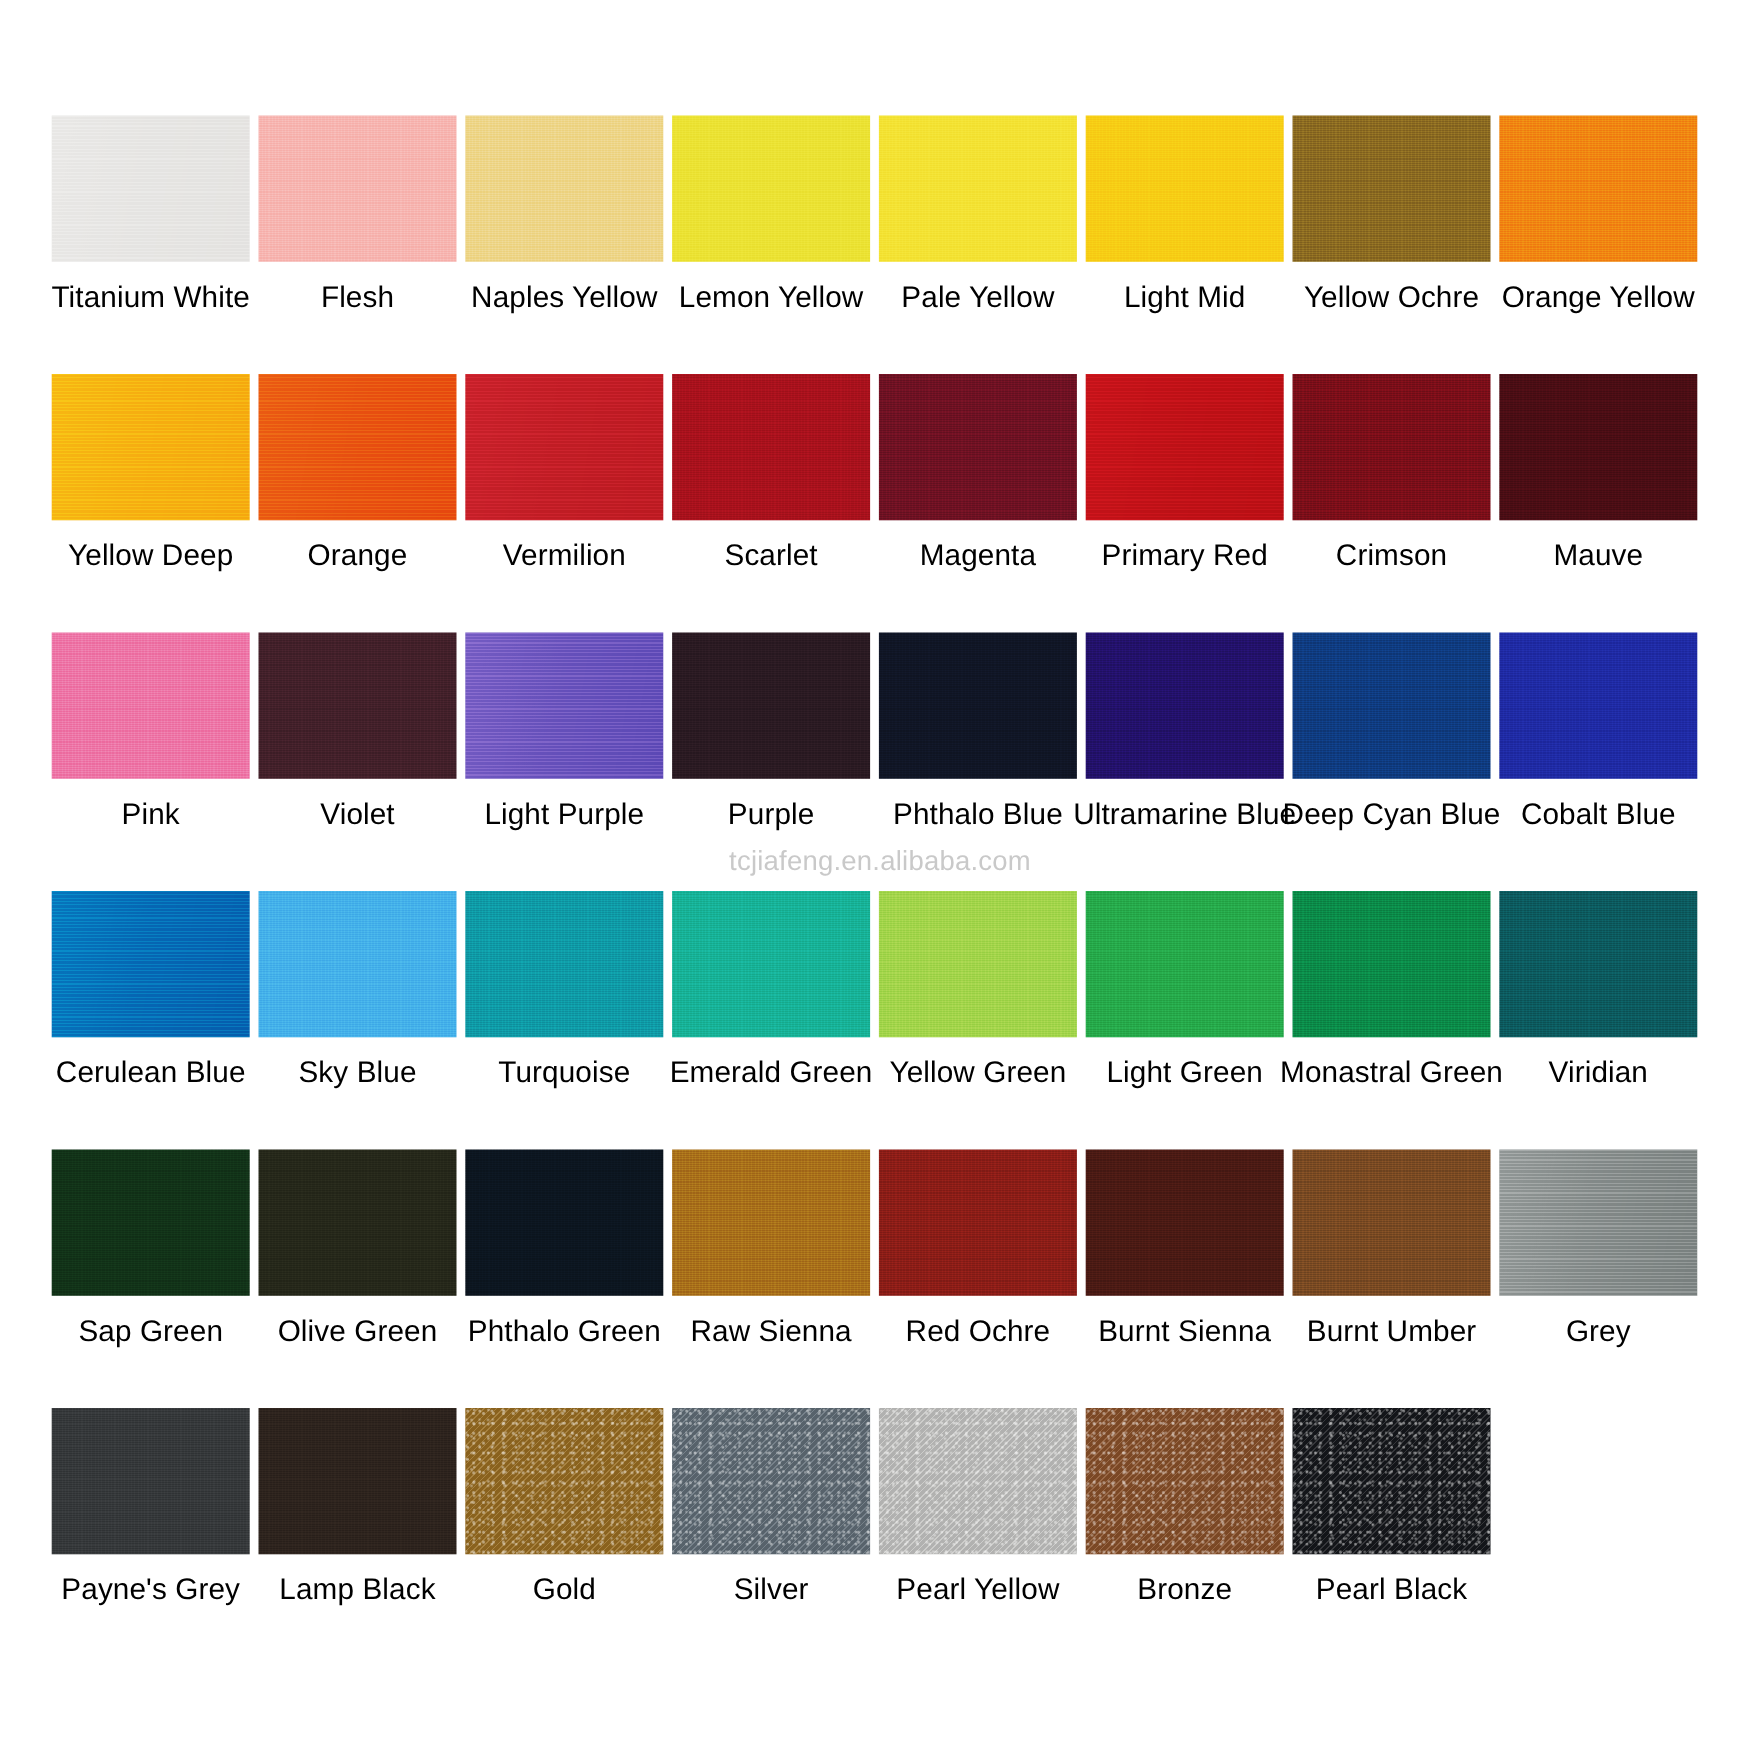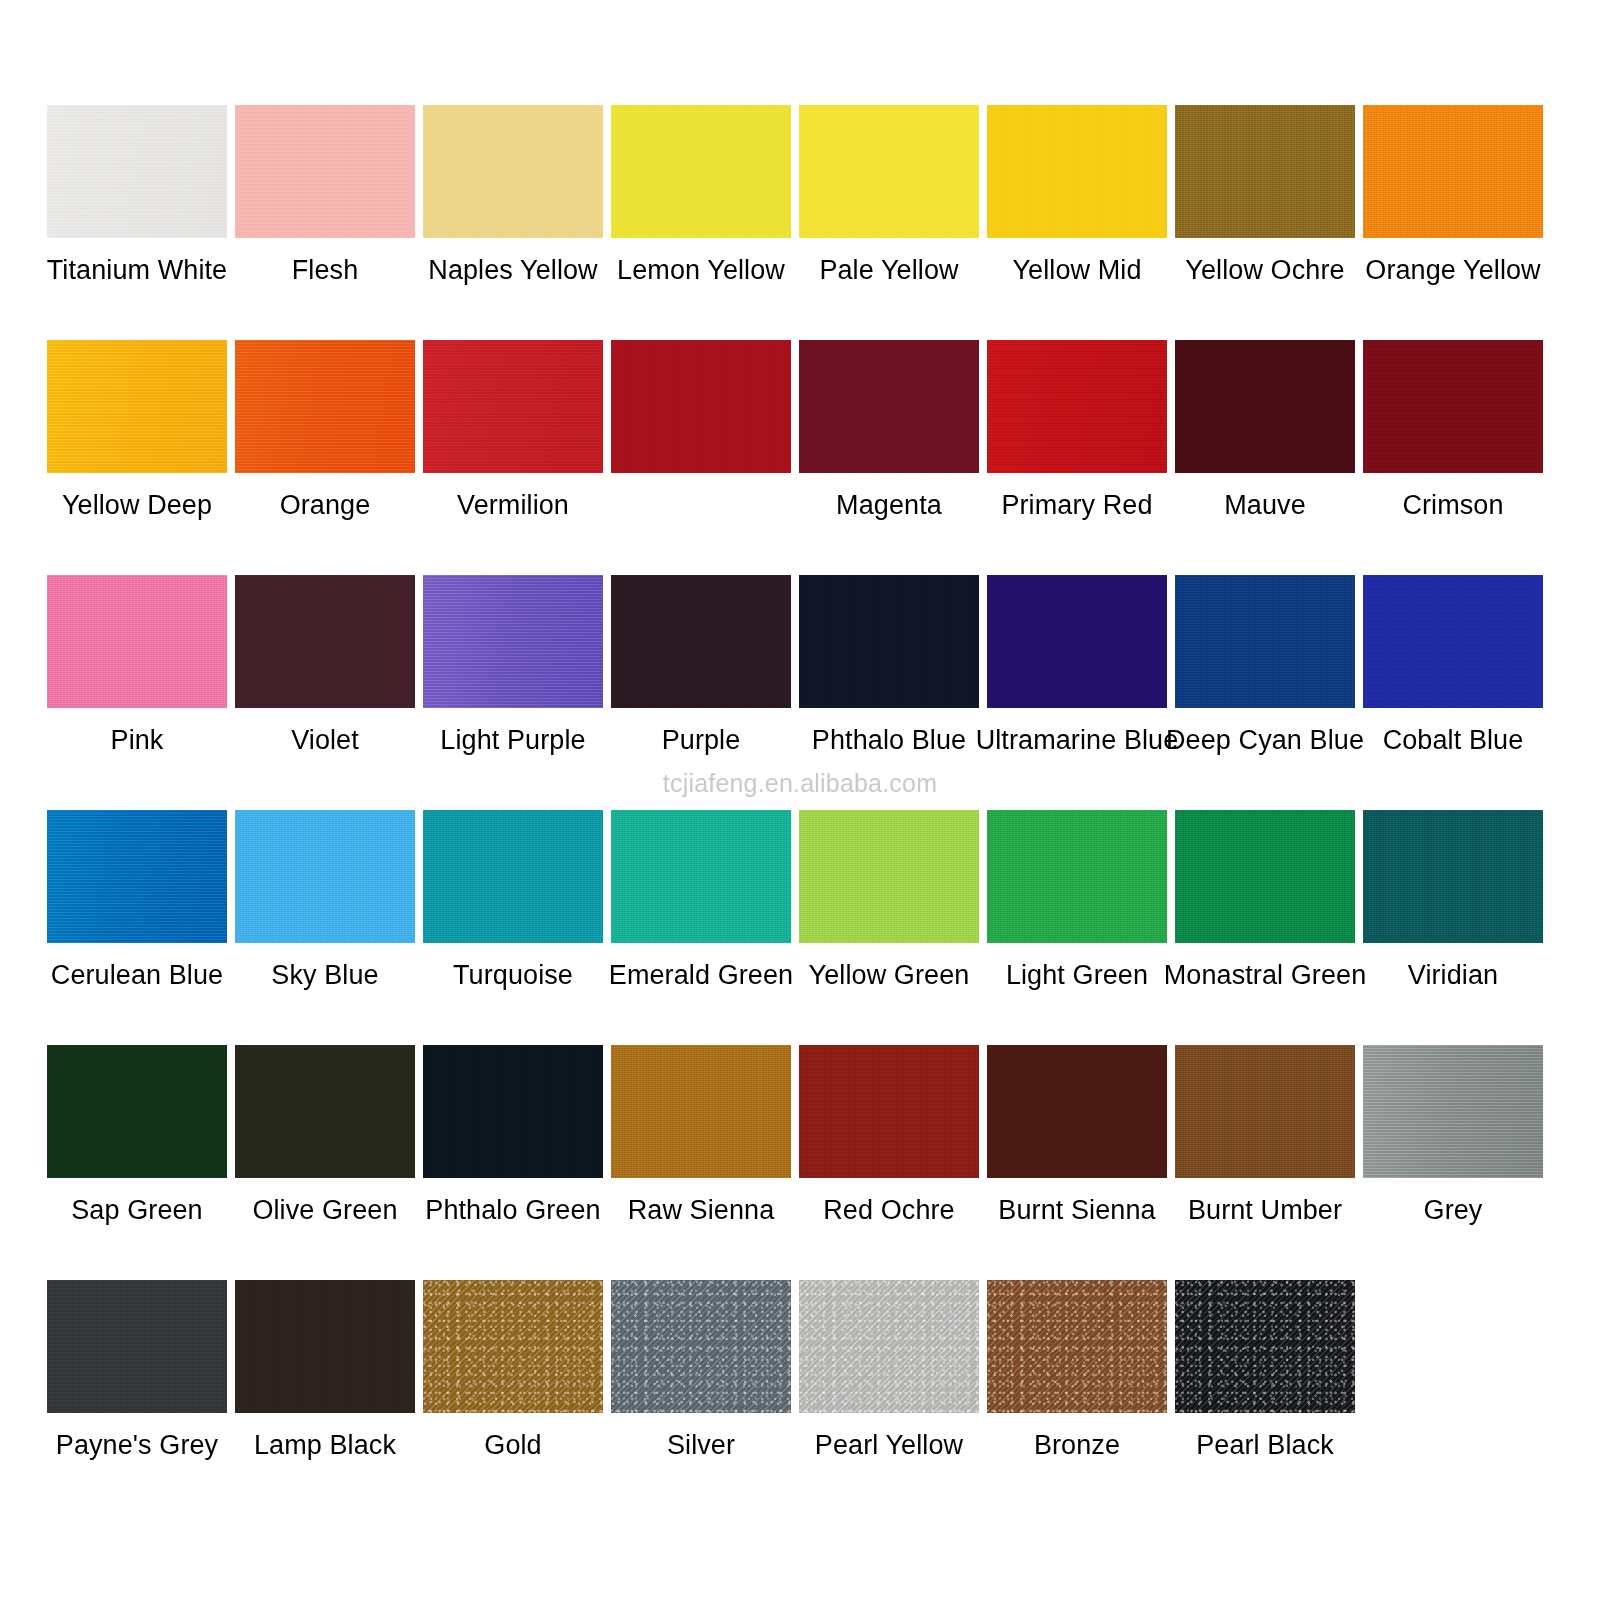--- a/index.html
+++ b/index.html
@@ -146,21 +146,21 @@
       <div class="cell">
         <div class="swatch" style="background-color: rgb(236, 227, 52);"></div>
         <div class="label">Lemon Yellow</div>
       </div>
       <div class="cell">
         <div class="swatch" style="background-color: rgb(244, 227, 52);"></div>
         <div class="label">Pale Yellow</div>
       </div>
       <div class="cell">
         <div class="swatch" style="background-color: rgb(247, 206, 21);"></div>
-        <div class="label">Yellow Mid</div>
+        <div class="label">Light Mid</div>
       </div>
       <div class="cell">
         <div class="swatch" style="background-color: rgb(140, 107, 33);"></div>
         <div class="label">Yellow Ochre</div>
       </div>
       <div class="cell">
         <div class="swatch" style="background-color: rgb(241, 135, 18);"></div>
         <div class="label">Orange Yellow</div>
       </div>
       <div class="cell">
@@ -170,36 +170,37 @@
       <div class="cell">
         <div class="swatch impasto" style="background-color: rgb(234, 88, 18);"></div>
         <div class="label">Orange</div>
       </div>
       <div class="cell">
         <div class="swatch impasto" style="background-color: rgb(198, 31, 40);"></div>
         <div class="label">Vermilion</div>
       </div>
       <div class="cell">
         <div class="swatch" style="background-color: rgb(168, 17, 28);"></div>
+        <div class="label">Scarlet</div>
       </div>
       <div class="cell">
         <div class="swatch" style="background-color: rgb(110, 17, 34);"></div>
         <div class="label">Magenta</div>
       </div>
       <div class="cell">
         <div class="swatch impasto" style="background-color: rgb(195, 18, 24);"></div>
         <div class="label">Primary Red</div>
       </div>
       <div class="cell">
+        <div class="swatch" style="background-color: rgb(122, 14, 24);"></div>
+        <div class="label">Crimson</div>
+      </div>
+      <div class="cell">
         <div class="swatch" style="background-color: rgb(74, 13, 20);"></div>
         <div class="label">Mauve</div>
-      </div>
-      <div class="cell">
-        <div class="swatch" style="background-color: rgb(122, 14, 24);"></div>
-        <div class="label">Crimson</div>
       </div>
       <div class="cell">
         <div class="swatch" style="background-color: rgb(238, 119, 168);"></div>
         <div class="label">Pink</div>
       </div>
       <div class="cell">
         <div class="swatch" style="background-color: rgb(67, 32, 42);"></div>
         <div class="label">Violet</div>
       </div>
       <div class="cell">

